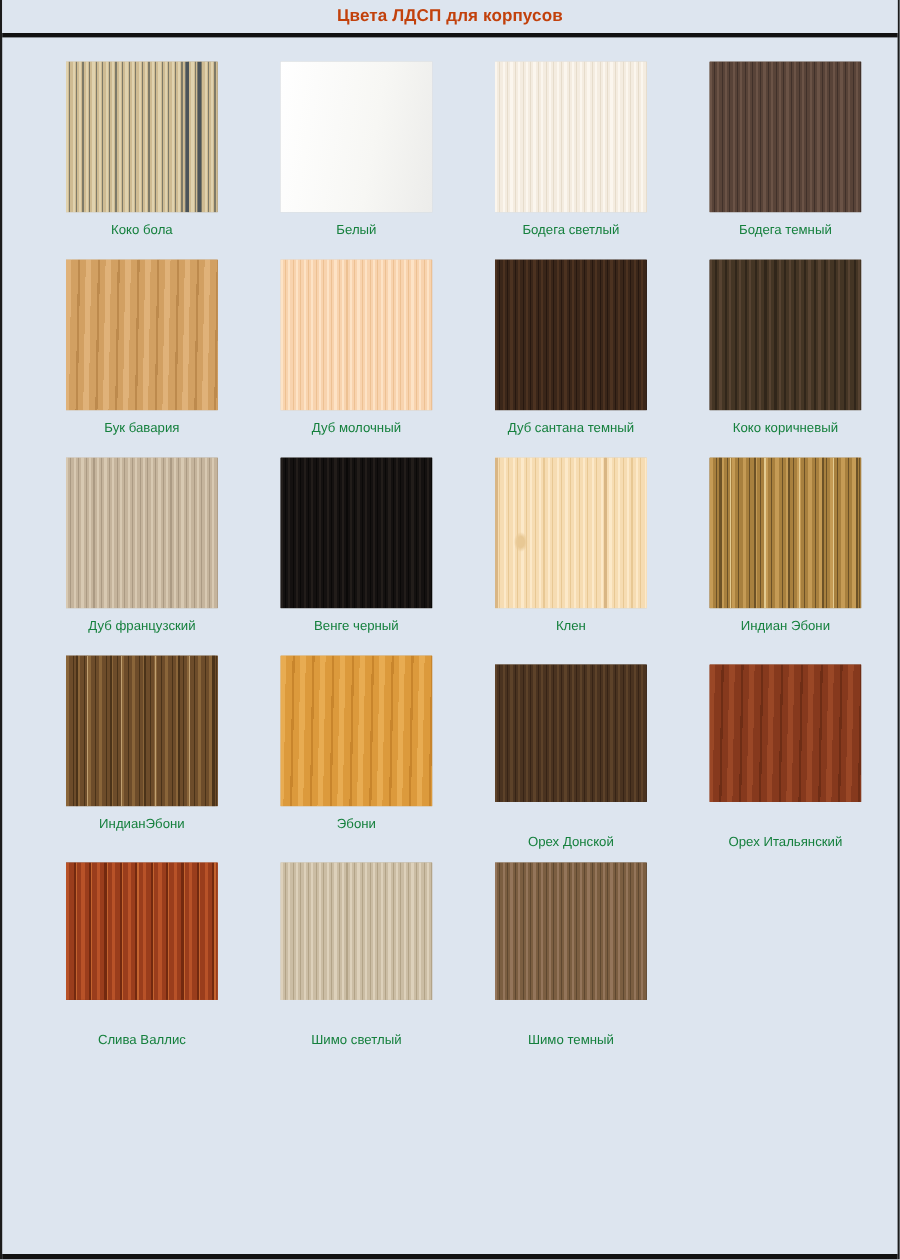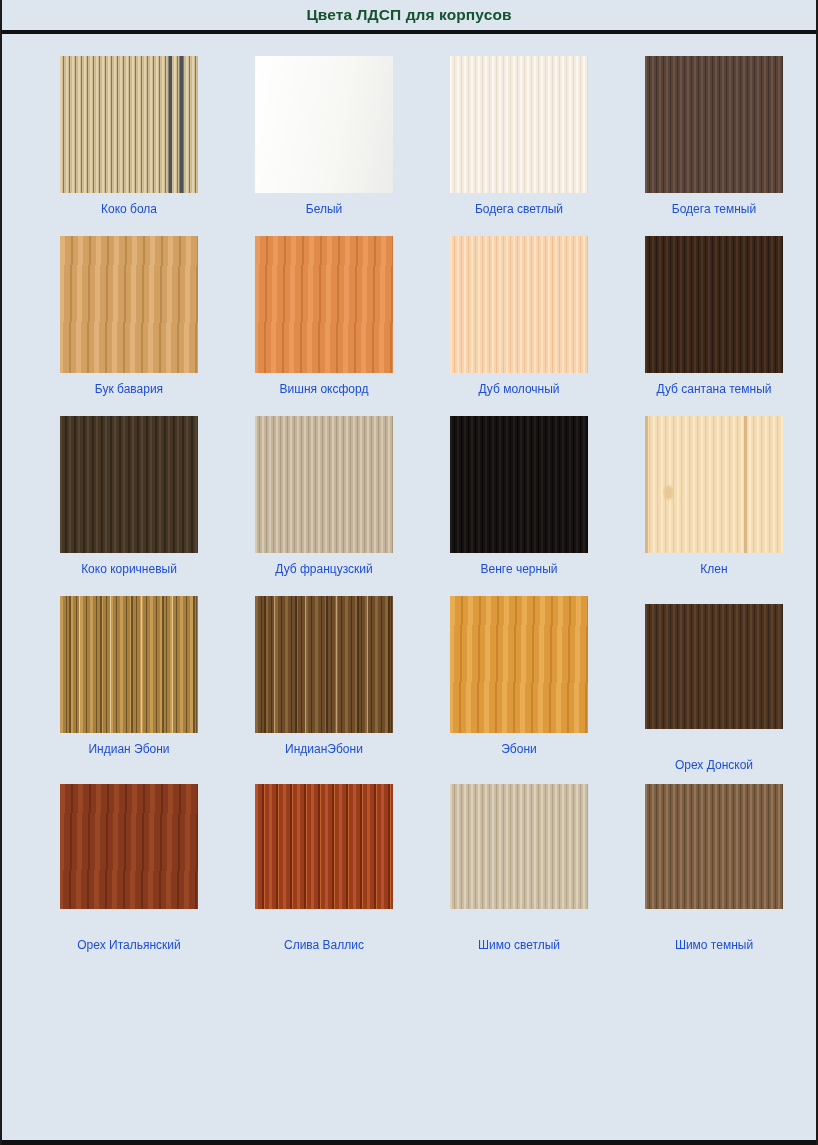--- a/index.html
+++ b/index.html
@@ -27,21 +27,21 @@
   .page-header {
     height: 30px;
     display: flex;
     align-items: center;
     justify-content: center;
     background: #dde5ef;
   }
   .page-title {
     font-size: 15.5px;
     font-weight: bold;
-    color: #14532d;
+    color: #c2410c;
     letter-spacing: 0.1px;
     white-space: nowrap;
   }
   .header-rule {
     height: 4px;
     background: #111111;
     width: 100%;
   }
   .footer-rule {
     position: absolute;
@@ -74,21 +74,21 @@
     background: #cfcfcf;
   }
   .swatch-chip .grain {
     position: absolute;
     inset: 0;
   }
   .swatch-label {
     width: 138px;
     text-align: center;
     font-size: 12px;
-    color: #1d4ed8;
+    color: #15803d;
     margin-top: 9px;
     line-height: 14px;
     white-space: nowrap;
   }
   
   .grid .row5 .swatch-chip,
   .grid .row6 .swatch-chip {
     height: 125px;
   }
   .grid .row5,
@@ -134,26 +134,20 @@
         <div class="swatch-label">Бодега темный</div>
       </div>
       <div class="swatch-cell row2">
         <div class="swatch-chip">
           <div class="grain" style="background: repeating-linear-gradient(91deg, rgb(224, 178, 121) 0px, rgb(224, 178, 121) 5px, rgb(210, 160, 98) 5px, rgb(210, 160, 98) 11px, rgb(189, 138, 77) 11px, rgb(189, 138, 77) 13px, rgb(210, 160, 98) 13px, rgb(210, 160, 98) 18px), linear-gradient(90deg, rgb(224, 178, 121) 0%, rgb(210, 160, 98) 50%, rgb(189, 138, 77) 100%) rgb(210, 160, 98);"></div>
         </div>
         <div class="swatch-label">Бук бавария</div>
       </div>
       <div class="swatch-cell row2">
         <div class="swatch-chip">
-          <div class="grain" style="background: repeating-linear-gradient(91deg, rgb(236, 154, 92) 0px, rgb(236, 154, 92) 5px, rgb(224, 138, 75) 5px, rgb(224, 138, 75) 11px, rgb(204, 120, 55) 11px, rgb(204, 120, 55) 13px, rgb(224, 138, 75) 13px, rgb(224, 138, 75) 18px), linear-gradient(90deg, rgb(236, 154, 92) 0%, rgb(224, 138, 75) 50%, rgb(204, 120, 55) 100%) rgb(224, 138, 75);"></div>
-        </div>
-        <div class="swatch-label">Вишня оксфорд</div>
-      </div>
-      <div class="swatch-cell row2">
-        <div class="swatch-chip">
           <div class="grain" style="background: repeating-linear-gradient(90deg, rgb(253, 227, 198) 0px, rgb(253, 227, 198) 2px, rgb(248, 211, 174) 2px, rgb(248, 211, 174) 4px, rgb(237, 193, 147) 4px, rgb(237, 193, 147) 5px, rgb(248, 211, 174) 5px, rgb(248, 211, 174) 7px), linear-gradient(90deg, rgb(253, 227, 198) 0%, rgb(248, 211, 174) 55%, rgb(237, 193, 147) 100%) rgb(248, 211, 174);"></div>
         </div>
         <div class="swatch-label">Дуб молочный</div>
       </div>
       <div class="swatch-cell row2">
         <div class="swatch-chip">
           <div class="grain" style="background: repeating-linear-gradient(90deg, rgb(76, 50, 32) 0px, rgb(76, 50, 32) 2px, rgb(58, 38, 25) 2px, rgb(58, 38, 25) 4px, rgb(39, 24, 16) 4px, rgb(39, 24, 16) 5px, rgb(58, 38, 25) 5px, rgb(58, 38, 25) 7px), linear-gradient(90deg, rgb(76, 50, 32) 0%, rgb(58, 38, 25) 55%, rgb(39, 24, 16) 100%) rgb(58, 38, 25);"></div>
         </div>
         <div class="swatch-label">Дуб сантана темный</div>
       </div>

